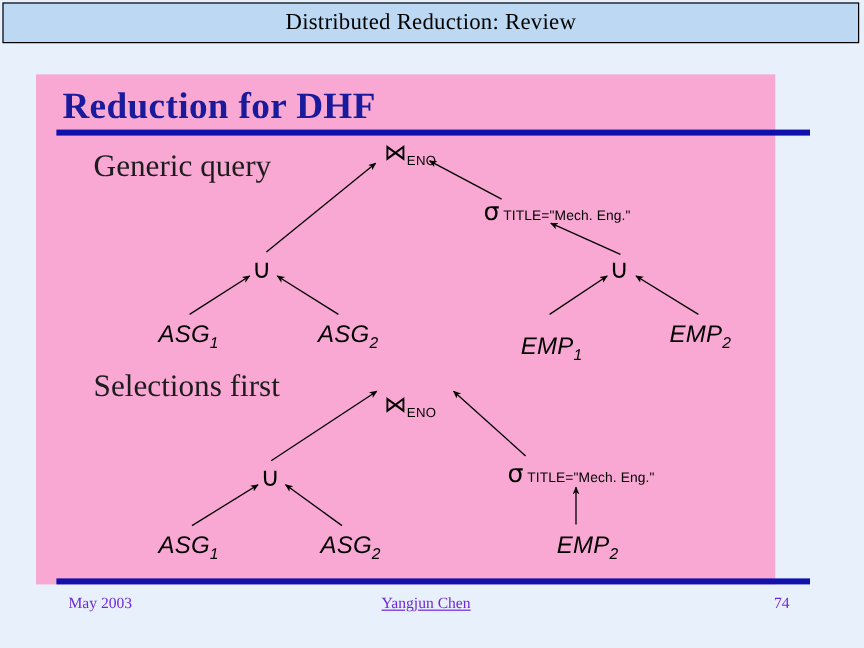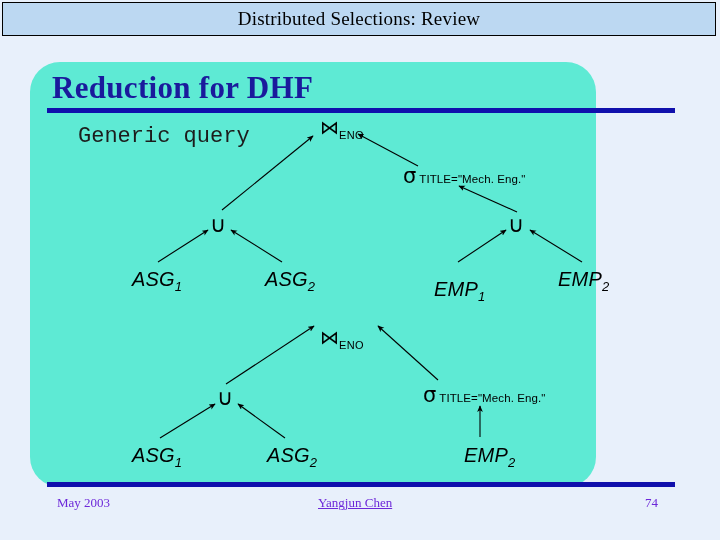--- a/index.html
+++ b/index.html
@@ -35,24 +35,23 @@
     color: #000000;
     letter-spacing: 0.2px;
     white-space: nowrap;
   }
 
   
   #slide {
     position: absolute;
     left: 30px;
     top: 62px;
-    width: 566px;
+    width: 616px;
     height: 425px;
-    background: #5eead4;
-    border-radius: 30px;
+    background: #f9a8d4;
   }
 
   
   #slide-title {
     position: absolute;
     left: 22px;
     top: 8px;
     font-family: "Liberation Serif", serif;
     font-weight: bold;
     font-size: 31px;
@@ -72,22 +71,22 @@
   }
   #rule-bottom {
     left: 17px;
     top: 420px;
     width: 628px;
   }
 
   
   .section-label {
     position: absolute;
-    font-family: Liberation Mono, monospace;
-    font-size: 22px;
+    font-family: Liberation Serif, serif;
+    font-size: 26px;
     color: #1c1c1c;
     white-space: nowrap;
   }
   #label-generic-query { left: 48px; top: 62px; }
   #label-selections-first { left: 48px; top: 245px; }
 
   
   .node {
     position: absolute;
     white-space: nowrap;
@@ -152,21 +151,21 @@
     color: #6d28d9;
   }
   #footer-date  { position: absolute; left: 57px;  top: 0; }
   #footer-author{ position: absolute; left: 318px; top: 0; text-decoration: underline; }
   #footer-page  { position: absolute; left: 645px; top: 0; }
 </style>
 </head>
 <body>
 
 <div id="header-banner">
-  <div id="header-title">Distributed Selections: Review</div>
+  <div id="header-title">Distributed Reduction: Review</div>
 </div>
 
 <div id="slide">
 
   <div id="slide-title">Reduction for DHF</div>
   <div class="blue-rule" id="rule-top"></div>
 
   <div class="section-label" id="label-generic-query">Generic query</div>
 
   <div class="node op-join" style="left:290px; top:56px;"><span>⋈</span><span class="sub">ENO</span></div>
@@ -178,20 +177,21 @@
   <div class="node op-union" style="left:478px; top:152px;">∪</div>
 
   <div class="node rel" style="left:102px; top:206px;"><span>ASG</span><span class="sub">1</span></div>
 
   <div class="node rel" style="left:235px; top:206px;"><span>ASG</span><span class="sub">2</span></div>
 
   <div class="node rel" style="left:404px; top:206px;margin-top:10px;"><span>EMP</span><span class="sub">1</span></div>
 
   <div class="node rel" style="left:528px; top:206px;"><span>EMP</span><span class="sub">2</span></div>
 
+  <div class="section-label" id="label-selections-first">Selections first</div>
 
   <div class="node op-join" style="left:290px; top:246px;margin-top:20px;"><span>⋈</span><span class="sub">ENO</span></div>
 
   <div class="node op-union" style="left:187px; top:325px;">∪</div>
 
   <div class="node op-sigma" style="left:393px; top:323px;"><span>σ</span><span class="cond">TITLE="Mech. Eng."</span></div>
 
   <div class="node rel" style="left:102px; top:382px;"><span>ASG</span><span class="sub">1</span></div>
 
   <div class="node rel" style="left:237px; top:382px;"><span>ASG</span><span class="sub">2</span></div>

